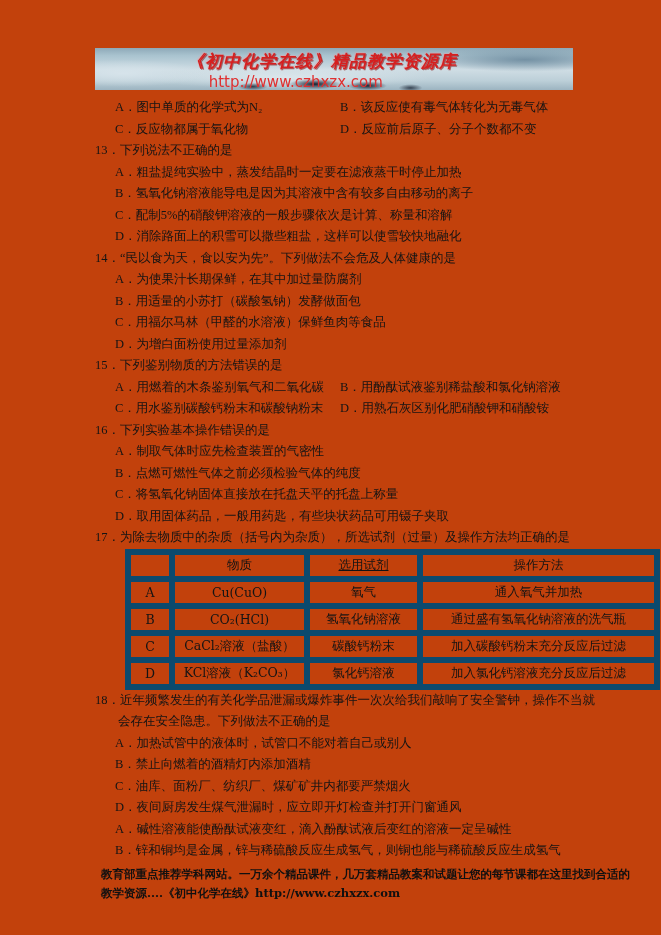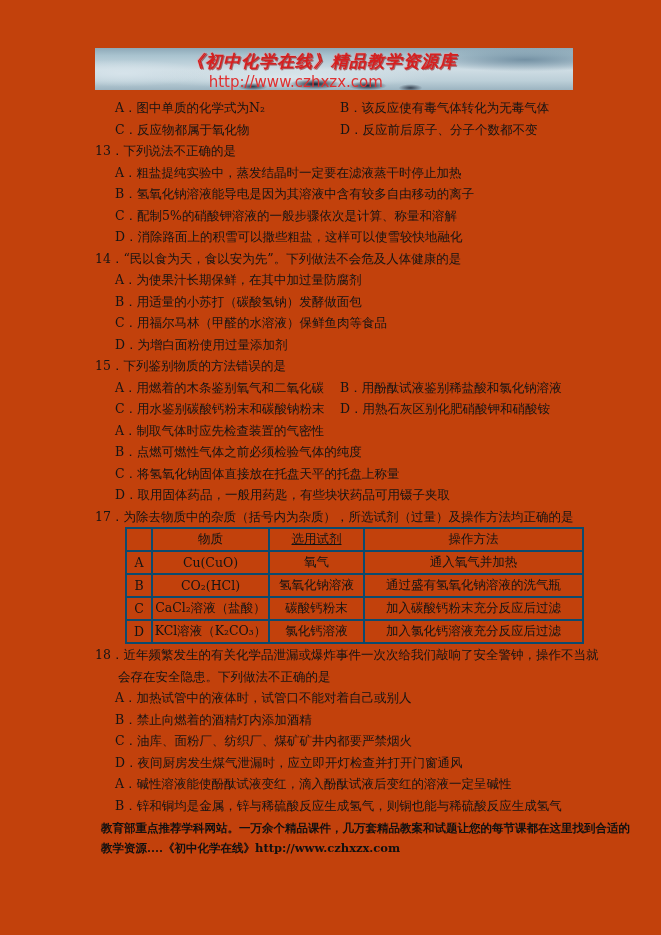--- a/index.html
+++ b/index.html
@@ -30,35 +30,35 @@
     text-shadow:1px 1px 0 rgba(130,10,10,0.55), -1px -1px 0 rgba(255,150,150,0.35);
   }
   .banner-url {
     position:absolute; bottom:-1px; left:42%; transform:translateX(-50%);
     font-family:"DejaVu Sans",sans-serif;
     font-size:15px; font-weight:normal; color:#e03030; white-space:nowrap;text-align:right;
   }
 
   
   .content { position:absolute; left:95px; top:97px; width:475px; }
-  .line { height:21.5px; line-height:21.5px; font-size:12.5px; white-space:nowrap; }
+  .line { height:21.5px; line-height:21.5px; font-size:12.5px; white-space:nowrap;font-family:Liberation Serif, serif; }
   .opt-ind { padding-left:20px; }
   .cont-ind { padding-left:23px; }
   .two-col { display:flex; }
   .col-left { width:245px; box-sizing:border-box; flex:0 0 245px; }
   .col-right { flex:1; }
 
   
   .qtable {
     border-collapse:collapse; table-layout:fixed;
     margin-left:30px; width:443px;
   }
   .qtable th, .qtable td {
-    border:2px solid #0c4a6e; height:21px; text-align:center; vertical-align:middle;
-    font-size:12.5px; font-weight:normal; padding:0 1px; overflow:hidden; white-space:nowrap;
+    border:6px solid #0c4a6e; height:21px; text-align:center; vertical-align:middle;
+    font-size:12.5px; font-weight:normal; padding:0 8px; overflow:hidden; white-space:nowrap;
   }
   .cw0 { width:22px; } .cw1 { width:113px; } .cw2 { width:91px;text-decoration:underline; } .cw3 { width:215px;margin-top:32px; }
 
   
   .footer { margin-left:6px; margin-top:3px; font-weight:bold; color:#101010; }
   .footer .fline { height:19.5px; line-height:19.5px; font-size:11.5px; white-space:nowrap; }
 </style>
 </head>
 <body>
 
@@ -95,20 +95,21 @@
     <div class="line"><span>15．</span><span>下列鉴别物质的方法错误的是</span></div>
     <div class="line two-col">
       <span class="col-left opt-ind">A．用燃着的木条鉴别氧气和二氧化碳</span>
       <span class="col-right">B．用酚酞试液鉴别稀盐酸和氯化钠溶液</span>
     </div>
     <div class="line two-col">
       <span class="col-left opt-ind">C．用水鉴别碳酸钙粉末和碳酸钠粉末</span>
       <span class="col-right">D．用熟石灰区别化肥硝酸钾和硝酸铵</span>
     </div>
 
+    <div class="line"><span>16．</span><span>下列实验基本操作错误的是</span></div>
     <div class="line opt-ind">A．制取气体时应先检查装置的气密性</div>
     <div class="line opt-ind">B．点燃可燃性气体之前必须检验气体的纯度</div>
     <div class="line opt-ind">C．将氢氧化钠固体直接放在托盘天平的托盘上称量</div>
     <div class="line opt-ind">D．取用固体药品，一般用药匙，有些块状药品可用镊子夹取</div>
 
     <div class="line"><span>17．</span><span>为除去物质中的杂质（括号内为杂质），所选试剂（过量）及操作方法均正确的是</span></div>
 
     <table class="qtable">
       <tbody>
           <tr>

